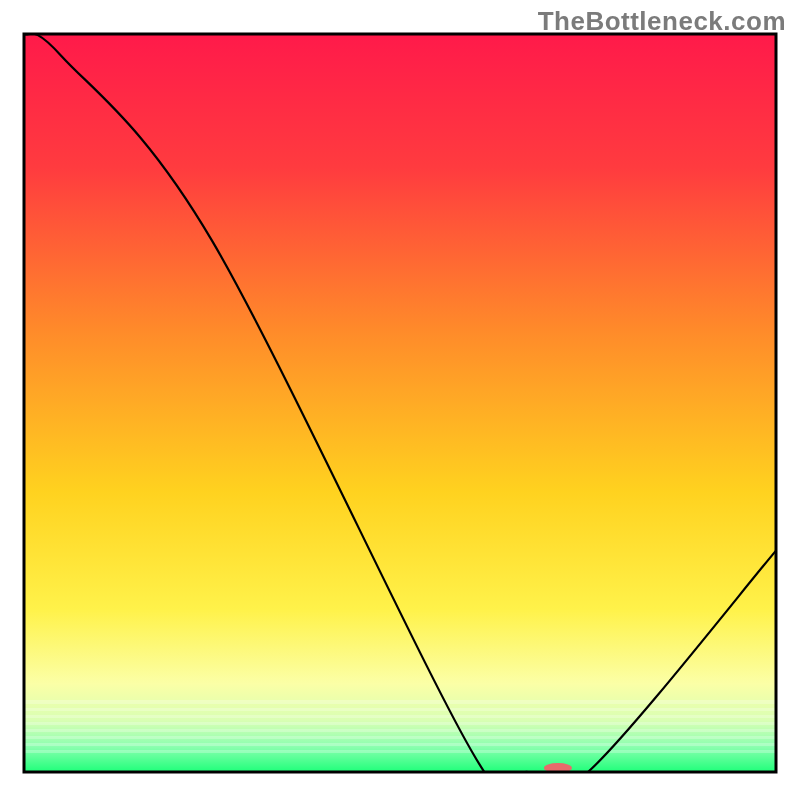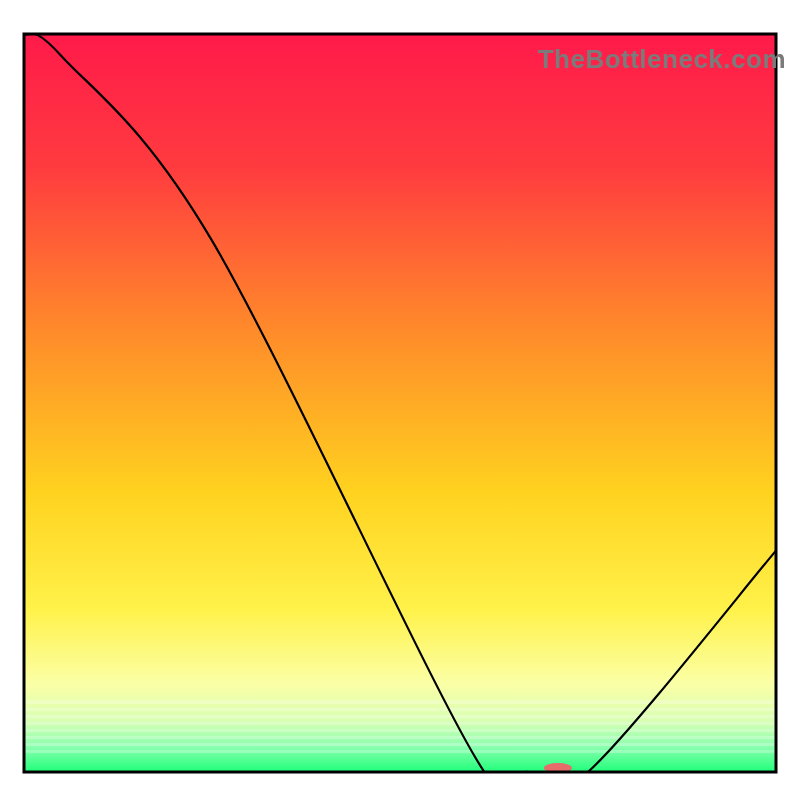--- a/index.html
+++ b/index.html
@@ -20,21 +20,20 @@
   }
   .watermark {
     position: absolute;
     top: 6px;
     right: 14px;
     font-size: 26px;
     font-weight: 600;
     color: #7b7b7b;
     letter-spacing: 0.5px;
     user-select: none;
-    margin-top: 38px;
   }
   svg {
     display: block;
   }
 </style>
 </head>
 <body>
 
 <div class="frame">
 

